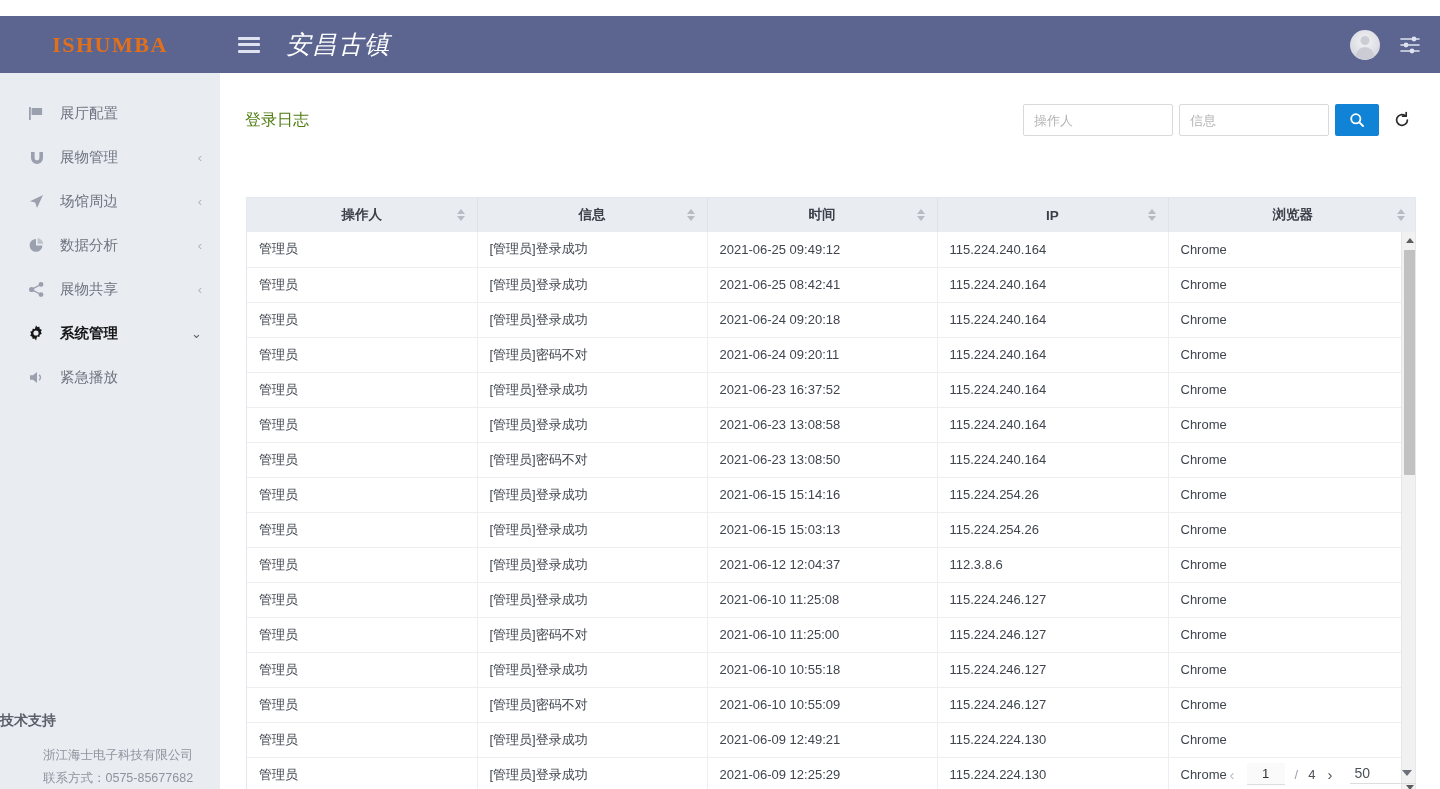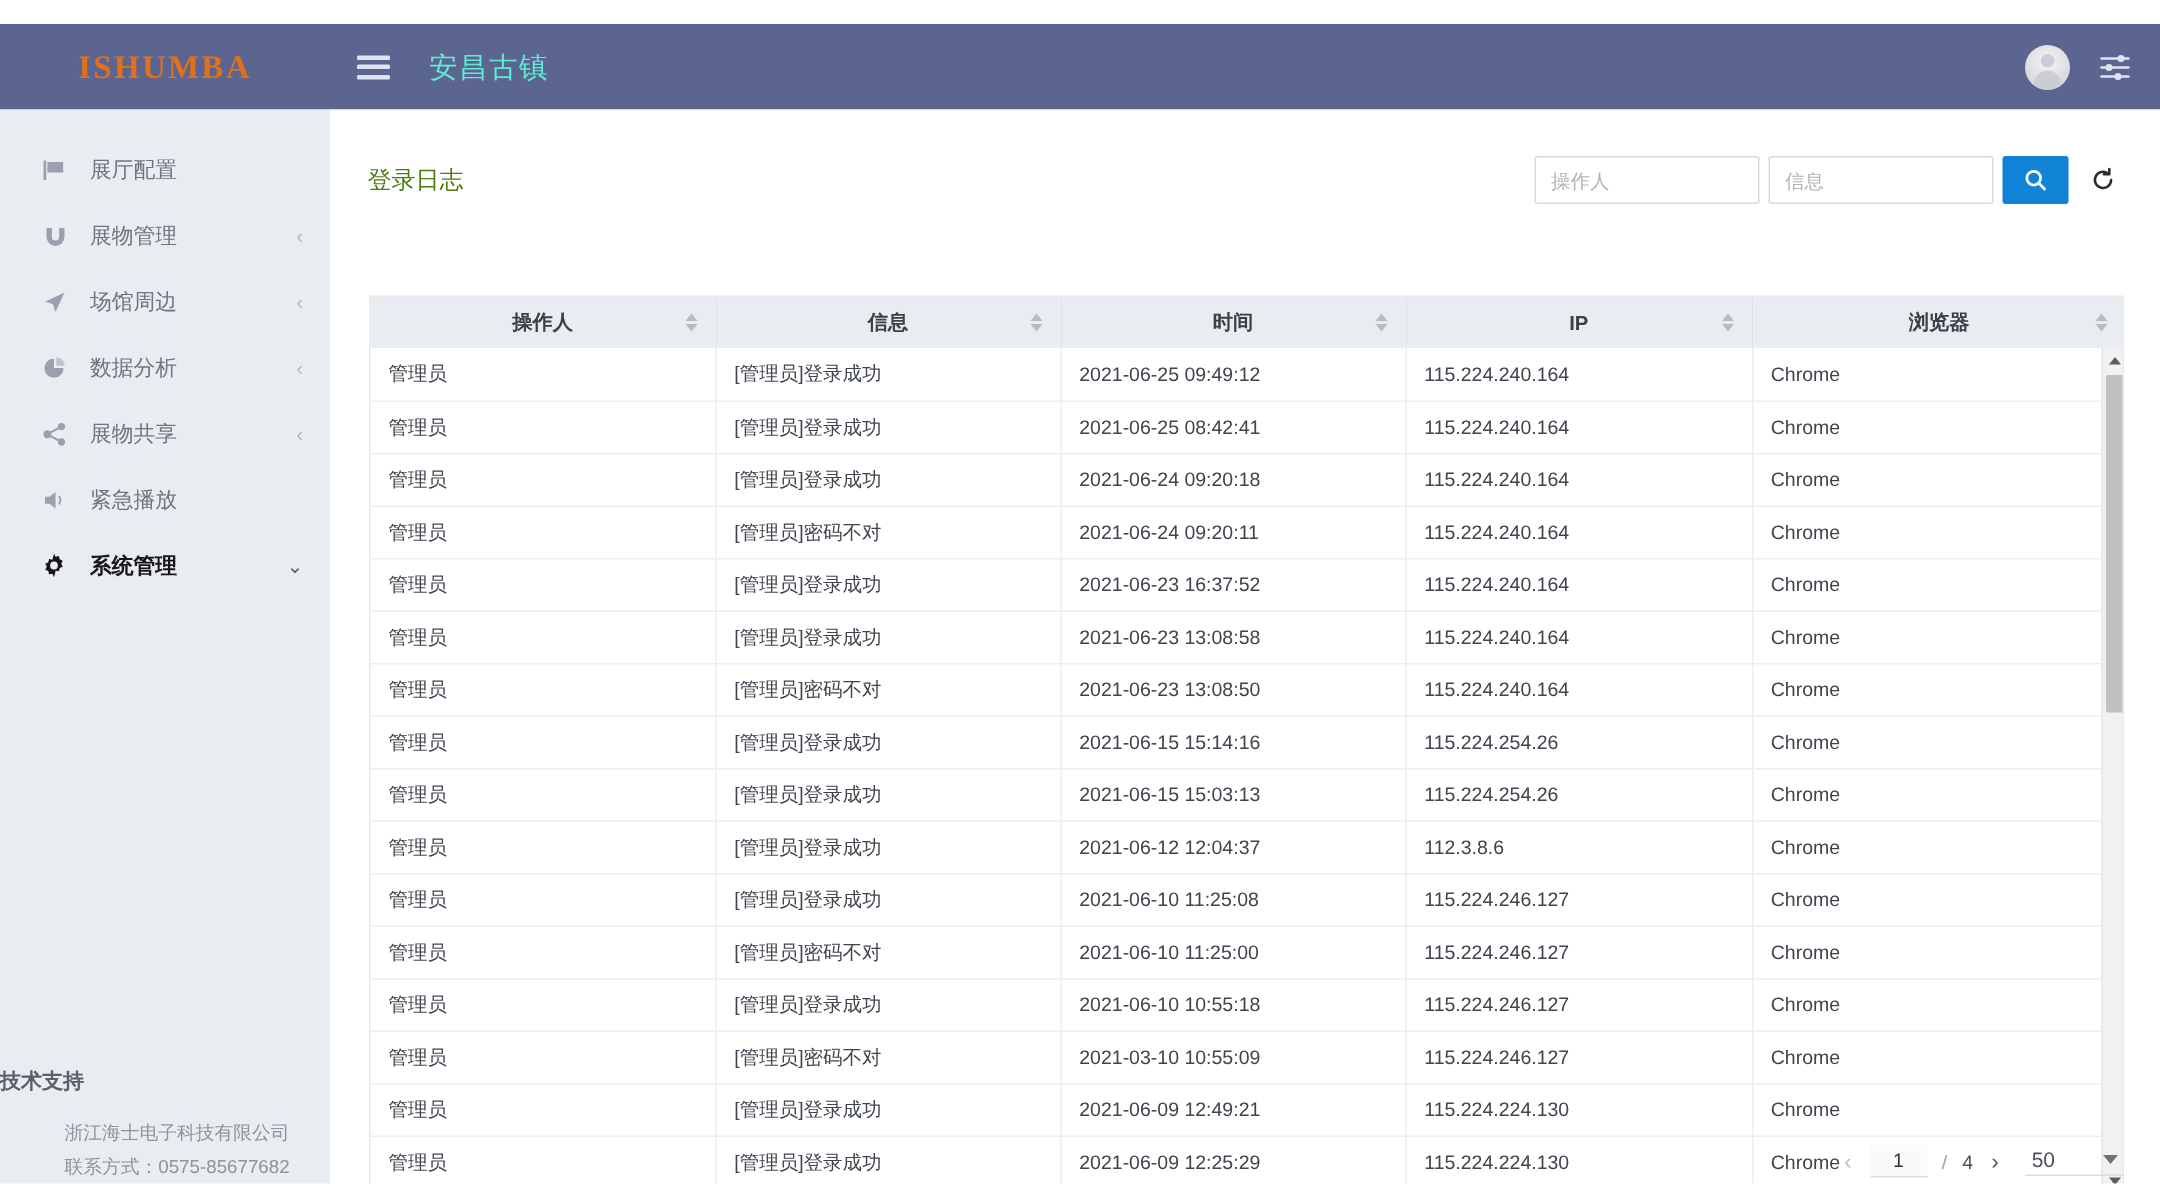--- a/index.html
+++ b/index.html
@@ -25,22 +25,23 @@
     letter-spacing: 1.5px;
     font-family: "Liberation Serif", "DejaVu Serif", serif;
   }
   .hamburger {
     width: 22px; height: 16px; margin-left: 18px;
     display: flex; flex-direction: column; justify-content: space-between;
     cursor: pointer;
   }
   .hamburger i { display: block; height: 3px; background: #dfe3ef; border-radius: 1px; }
   .site-title {
-    margin-left: 26px; color: #5eead4; font-size: 19px; font-weight: 500;
+    margin-left: 26px; color: #ffffff; font-size: 25px; font-weight: 500;
     letter-spacing: 1px;
+    font-style: italic;
   }
   .header-right {
     margin-left: auto; display: flex; align-items: center; gap: 18px;
     padding-right: 18px;
   }
   .avatar {
     width: 30px; height: 30px; border-radius: 50%;
     background: radial-gradient(circle at 50% 38%, #f4f4f6 0%, #dcdde3 60%, #c9cbd4 100%);
     position: relative; overflow: hidden; cursor: pointer;
   }
@@ -276,40 +277,40 @@
               <circle cx="13" cy="3.4" r="2.4" fill="currentColor"></circle>
               <circle cx="13" cy="13.6" r="2.4" fill="currentColor"></circle>
               <circle cx="3.6" cy="8.5" r="2.6" fill="currentColor"></circle>
               <path d="M5 7.6l7-3.6M5 9.4l7 3.6" stroke="currentColor" stroke-width="1.4"></path>
             </svg>
         </span>
         <span class="mi-label">展物共享</span>
         <span class="mi-arrow">‹</span>
       </div>
 
+      <div class="menu-item active">
+        <span class="mi-icon">
+          <svg width="18" height="18" viewBox="0 0 18 18">
+              <path d="M9 1.2l1.1 1.9 2.2-.4.5 2.2 2 .9-1 2 1 2-2 .9-.5 2.2-2.2-.4L9 16.8l-1.1-2.3-2.2.4-.5-2.2-2-.9 1-2-1-2 2-.9.5-2.2 2.2.4z" fill="currentColor"></path>
+              <circle cx="9" cy="9" r="2.6" fill="#e9ecf1"></circle>
+            </svg>
+        </span>
+        <span class="mi-label">系统管理</span>
+        <span class="mi-arrow">⌄</span>
+      </div>
+
       <div class="menu-item">
         <span class="mi-icon">
           <svg width="17" height="17" viewBox="0 0 17 17">
               <path d="M2 6.2h3L9 3v11L5 10.8H2z" fill="currentColor"></path>
               <path d="M11.2 5.8a4 4 0 0 1 0 5.4" stroke="currentColor" stroke-width="1.3" fill="none"></path>
             </svg>
         </span>
         <span class="mi-label">紧急播放</span>
         <span class="mi-arrow"></span>
-      </div>
-
-      <div class="menu-item active">
-        <span class="mi-icon">
-          <svg width="18" height="18" viewBox="0 0 18 18">
-              <path d="M9 1.2l1.1 1.9 2.2-.4.5 2.2 2 .9-1 2 1 2-2 .9-.5 2.2-2.2-.4L9 16.8l-1.1-2.3-2.2.4-.5-2.2-2-.9 1-2-1-2 2-.9.5-2.2 2.2.4z" fill="currentColor"></path>
-              <circle cx="9" cy="9" r="2.6" fill="#e9ecf1"></circle>
-            </svg>
-        </span>
-        <span class="mi-label">系统管理</span>
-        <span class="mi-arrow">⌄</span>
       </div>
 
     </div>
 
     <div class="support">
       <div class="support-title">技术支持</div>
       <div class="support-line">浙江海士电子科技有限公司</div>
       <div class="support-line">联系方式：0575-85677682</div>
       <div class="support-line">邮箱：sxrt811@163.com</div>
     </div>
@@ -508,21 +509,21 @@
                 <td>管理员</td>
                 <td>[管理员]登录成功</td>
                 <td>2021-06-10 10:55:18</td>
                 <td>115.224.246.127</td>
                 <td>Chrome</td>
                 <td></td>
               </tr>
               <tr>
                 <td>管理员</td>
                 <td>[管理员]密码不对</td>
-                <td>2021-03-10 10:55:09</td>
+                <td>2021-06-10 10:55:09</td>
                 <td>115.224.246.127</td>
                 <td>Chrome</td>
                 <td></td>
               </tr>
               <tr>
                 <td>管理员</td>
                 <td>[管理员]登录成功</td>
                 <td>2021-06-09 12:49:21</td>
                 <td>115.224.224.130</td>
                 <td>Chrome</td>

